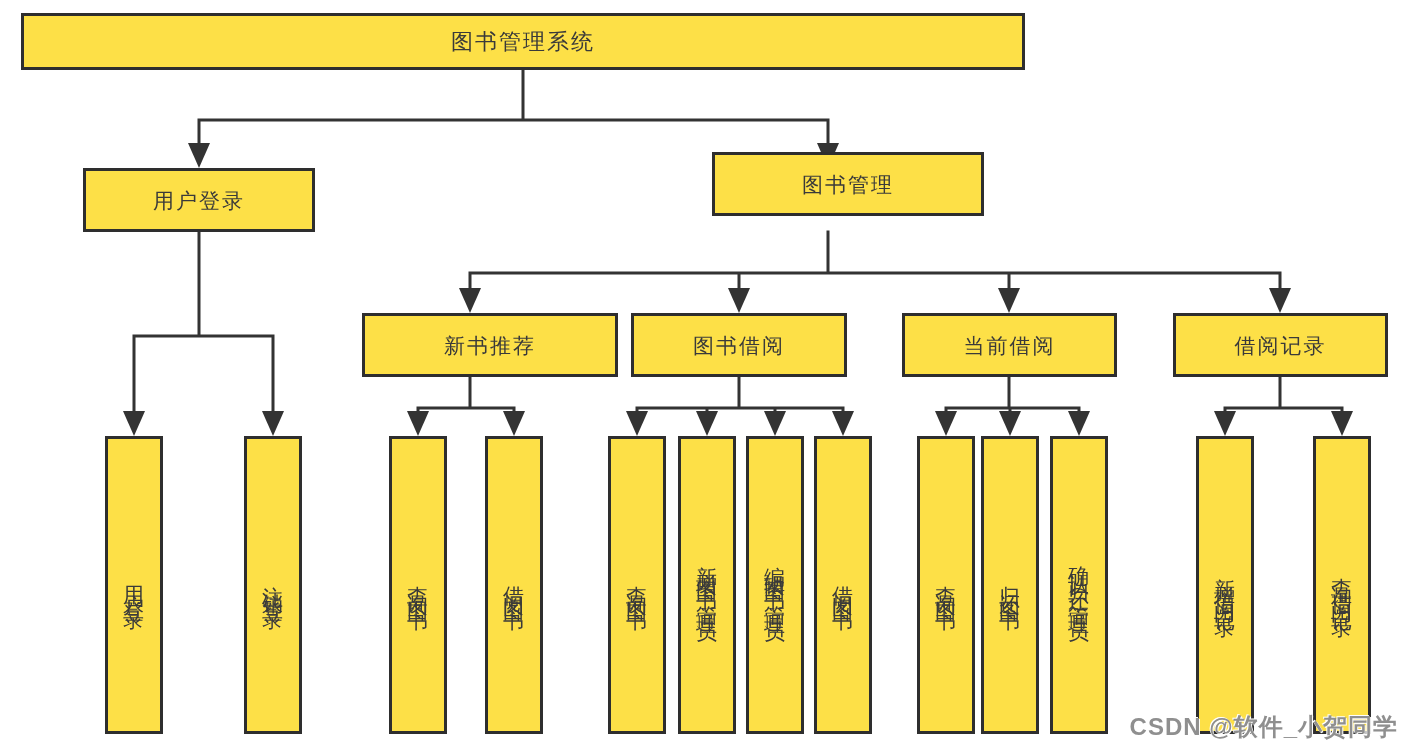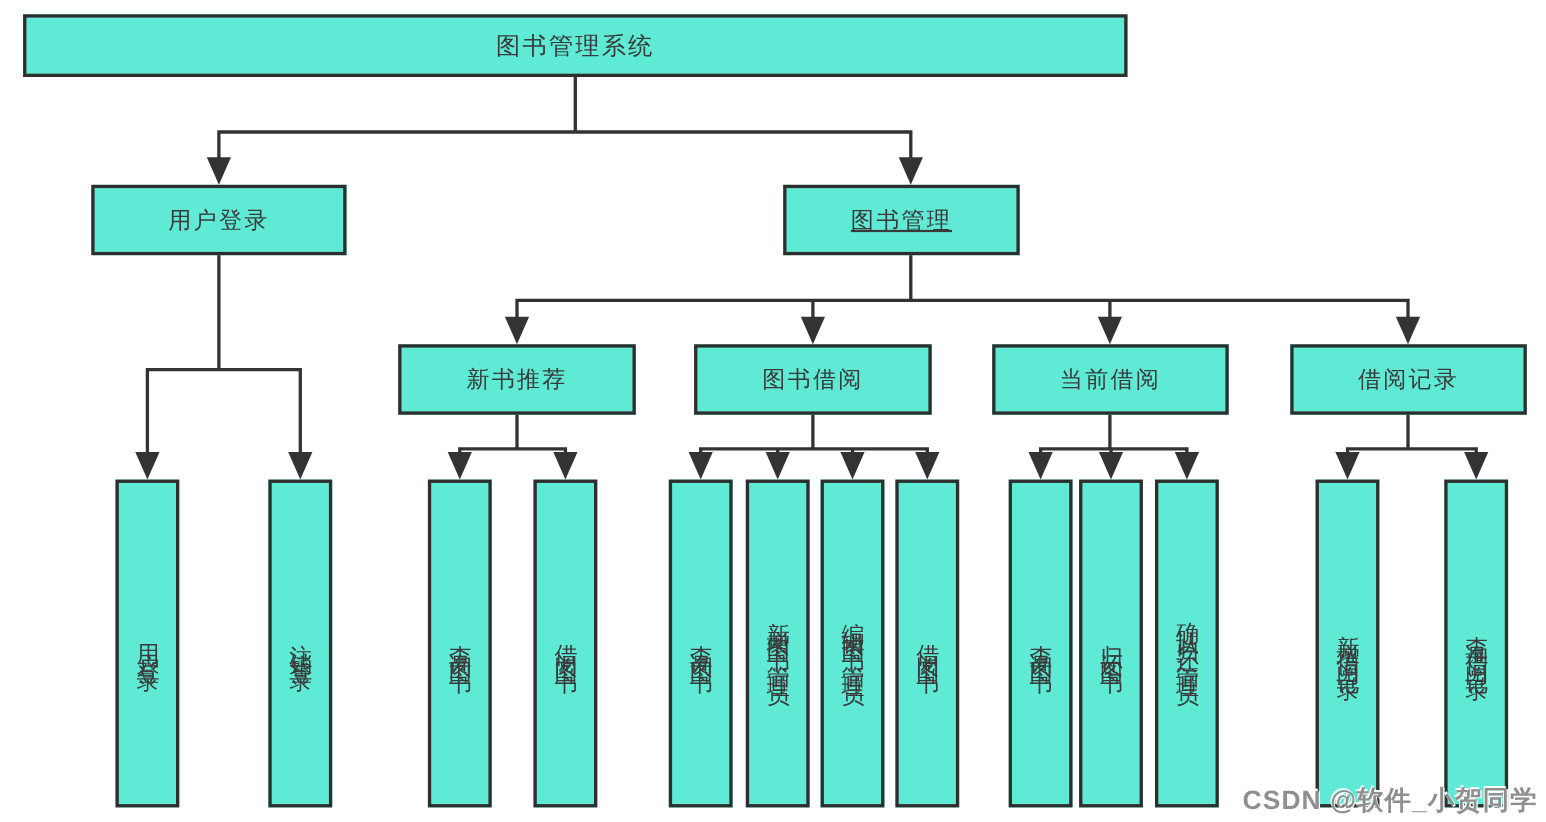--- a/index.html
+++ b/index.html
@@ -9,21 +9,21 @@
     height: 747px;
     background: #ffffff;
     font-family: "Liberation Sans", sans-serif;
     overflow: hidden;
   }
   #wires { position: absolute; left: 0; top: 0; width: 1405px; height: 747px; }
   .node {
     position: absolute;
     box-sizing: border-box;
     border: 3px solid #2e2e2e;
-    background: #5eead4;
+    background: #fde047;
     display: flex;
     align-items: center;
     justify-content: center;
     color: #3a3a3a;
     font-size: 21px;
     letter-spacing: 2px;
     line-height: 1;
   }
   .root-node { font-size: 22px; }
   .leaf {
@@ -93,23 +93,23 @@
     <use href="#ah" x="946" y="436"></use>
     <use href="#ah" x="1010" y="436"></use>
     <use href="#ah" x="1079" y="436"></use>
     <use href="#ah" x="1225" y="436"></use>
     <use href="#ah" x="1342" y="436"></use>
   </svg>
 
   <div class="node root-node" style="left:21px; top:13px; width:1004px; height:57px;">图书管理系统</div>
 
   <div class="node" style="left:83px; top:168px; width:232px; height:64px;">用户登录</div>
-  <div class="node" style="left:712px; top:168px; width:215px; height:64px;text-decoration:underline;">图书管理</div>
+  <div class="node" style="left:712px; top:152px; width:272px; height:64px;">图书管理</div>
 
-  <div class="node" style="left:362px; top:313px; width:216px; height:64px;text-align:right;">新书推荐</div>
+  <div class="node" style="left:362px; top:313px; width:256px; height:64px;text-align:right;">新书推荐</div>
   <div class="node" style="left:631px; top:313px; width:216px; height:64px;text-align:center;">图书借阅</div>
   <div class="node" style="left:902px; top:313px; width:215px; height:64px;">当前借阅</div>
   <div class="node" style="left:1173px; top:313px; width:215px; height:64px;">借阅记录</div>
 
   <div class="node leaf" style="left:105px; top:436px; width:58px; height:298px;">
     <span class="vtext">用户登录</span>
   </div>
   <div class="node leaf" style="left:244px; top:436px; width:58px; height:298px;">
     <span class="vtext">注销登录</span>
   </div>

